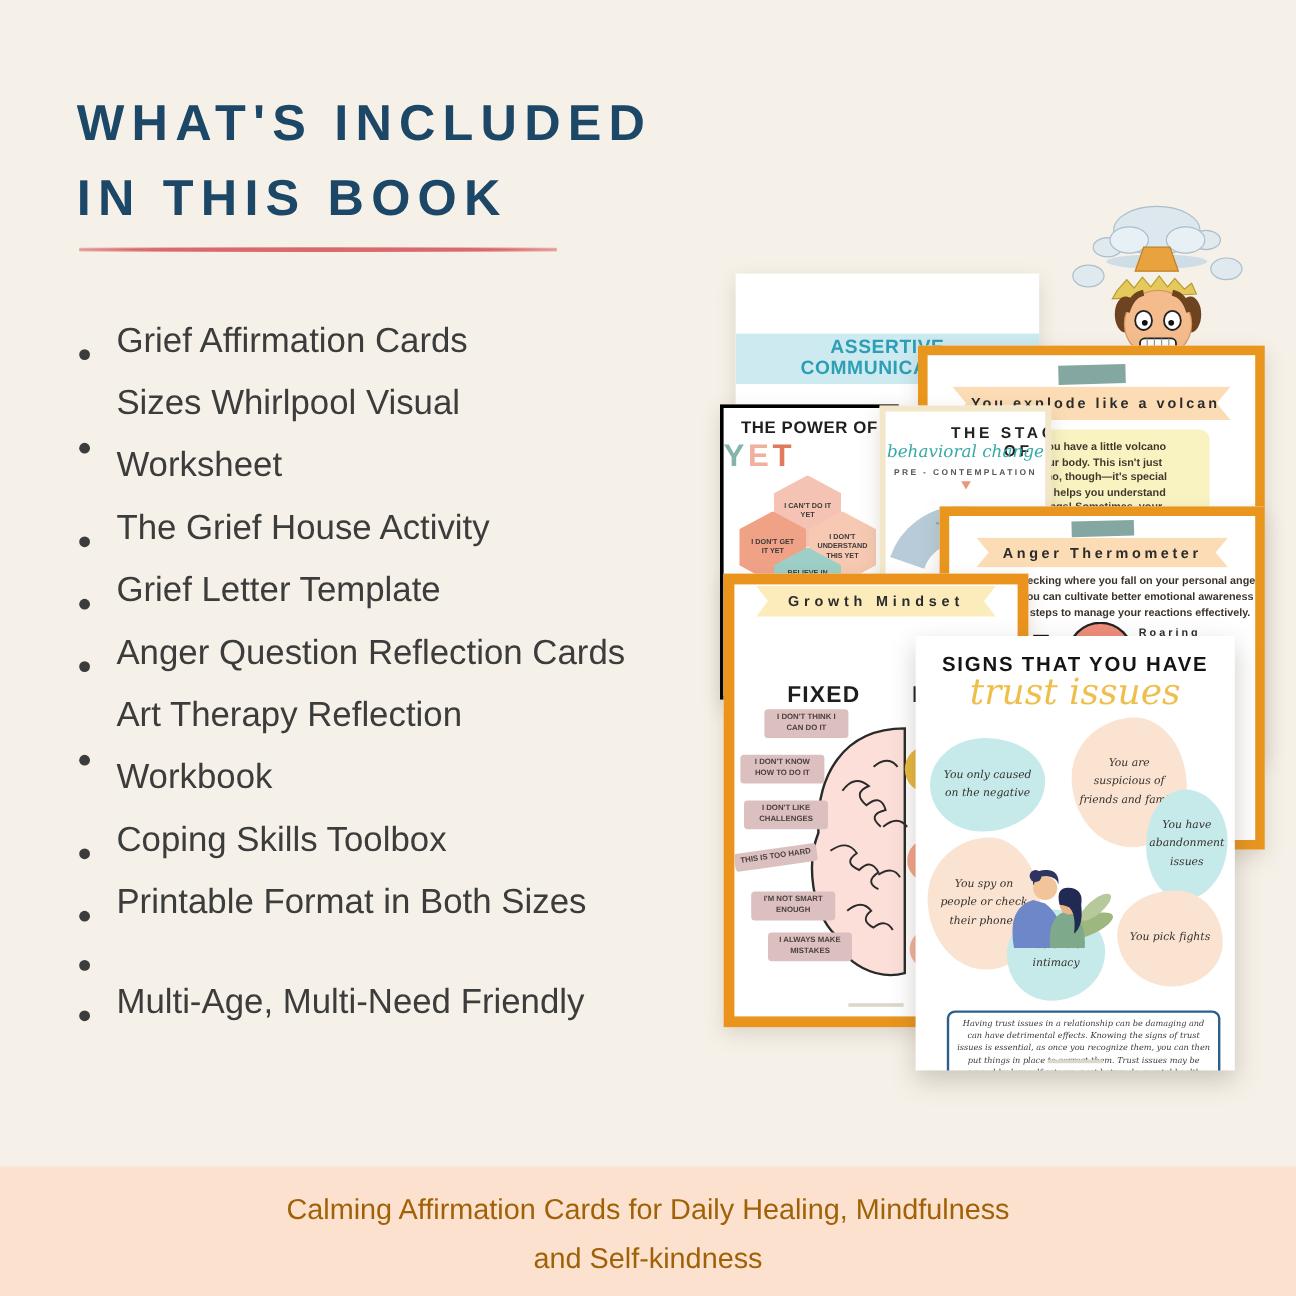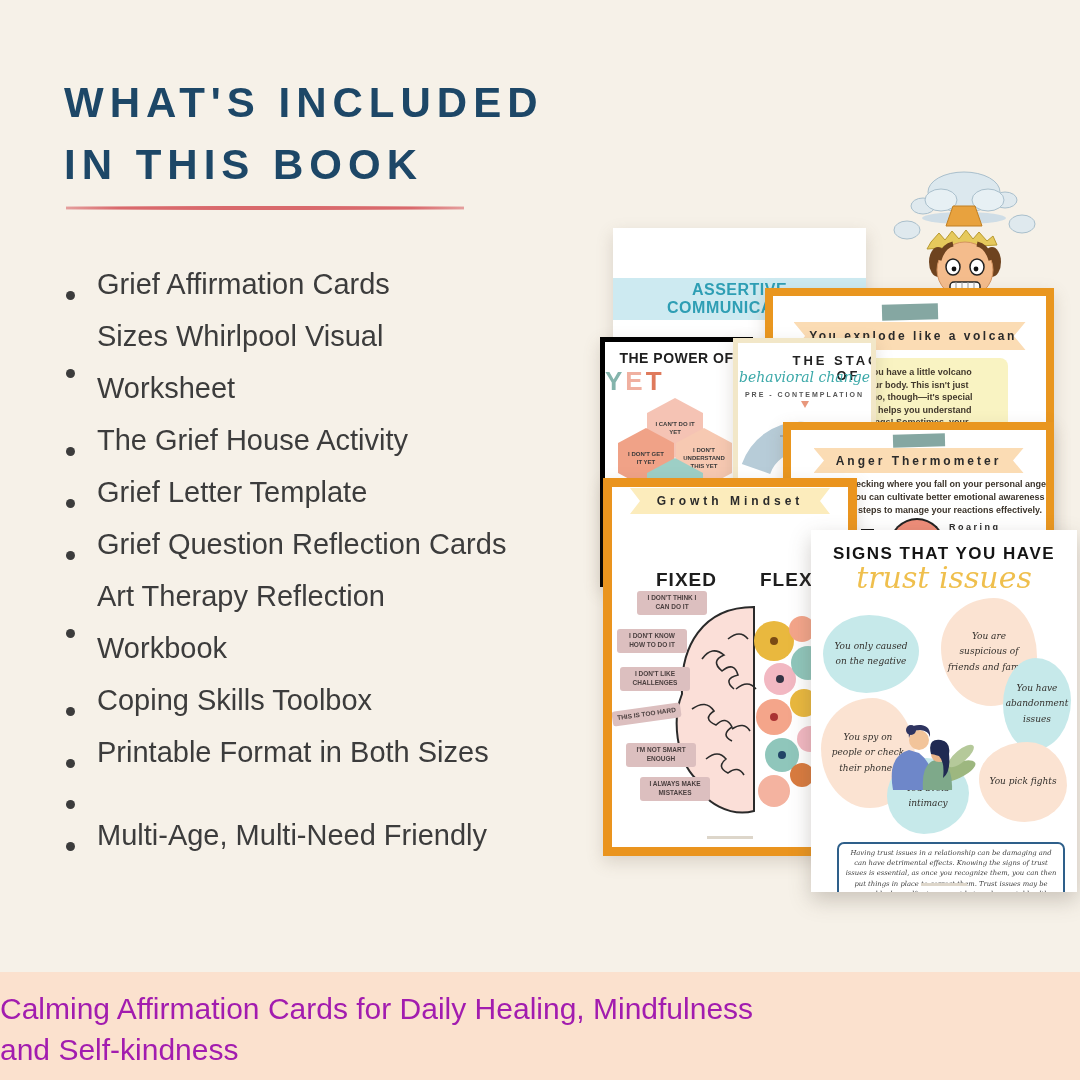--- a/index.html
+++ b/index.html
@@ -9,22 +9,22 @@
   .title{position:absolute;left:64px;top:72px;width:520px;color:#1d4767;
          font-weight:800;font-size:42px;line-height:62px;letter-spacing:6px;}
   .divider{position:absolute;left:66px;top:206px;width:398px;height:4px;
            background:radial-gradient(ellipse at center,#d9696c 0%,#d9696c 55%,rgba(217,105,108,0) 100%);}
   .list{position:absolute;left:64px;top:258px;width:540px;}
   .li{display:flex;align-items:center;}
   .dot{width:9px;height:9px;border-radius:50%;background:#3c3c3c;margin:22px 22px 0 2px;flex:none;}
   .li-text{font-size:29px;line-height:52px;color:#3c3c3c;}
   
   .footer{position:absolute;left:0;top:972px;width:1080px;height:108px;background:#fbe1ce;}
-  .footer-text{position:absolute;left:0;top:16px;width:100%;text-align:left;color:#a21caf;
-               font-size:30px;line-height:41px;}
+  .footer-text{position:absolute;left:0;top:16px;width:100%;text-align:center;color:#a16207;
+               font-size:24px;line-height:41px;}
   
   .card{position:absolute;background:#fff;box-shadow:0 6px 16px rgba(110,90,70,.20);overflow:hidden;}
   .tape{position:absolute;left:50%;transform:translateX(-50%) rotate(-1.5deg);}
   .banner{position:absolute;left:50%;transform:translateX(-50%);background:#fbdcb4;
           clip-path:polygon(0 0,100% 0,95% 50%,100% 100%,0 100%,5% 50%);
           display:flex;align-items:center;justify-content:center;white-space:nowrap;}
   .wm{position:absolute;left:50%;transform:translateX(-50%);width:46px;height:3px;background:#ddd6ca;}
   
   #assertive{left:613px;top:228px;width:253px;height:292px;}
   .as-title{position:absolute;left:0;top:50px;width:100%;text-align:center;}
@@ -36,21 +36,21 @@
   .arch{position:absolute;width:150px;height:150px;border-radius:50%;background:#f8e7e2;}
   
   #volcano{left:765px;top:288px;width:273px;height:330px;border:8px solid #e9961f;}
   #volcano .tape{top:8px;width:56px;height:16px;background:#85a7a2;}
   #volcano .banner{top:26px;width:232px;height:28px;}
   #volcano .banner span{font-size:12px;font-weight:700;letter-spacing:2.5px;color:#2b2b2b;}
   .vol-box{position:absolute;left:22px;top:62px;width:213px;height:240px;background:#f9f3c2;
            border-radius:8px;padding-top:8px;}
   .vol-box div{font-size:9px;font-weight:700;color:#41382c;text-align:center;line-height:12.5px;white-space:nowrap;}
   
-  #yetcard{left:600px;top:337px;width:143px;height:240px;border:5px solid #000000;}
+  #yetcard{left:600px;top:337px;width:143px;height:240px;border:3px solid #000000;}
   .yet-t1{position:absolute;top:8px;width:100%;text-align:center;font-size:14px;font-weight:800;color:#1e1e1e;letter-spacing:.5px;}
   .yet-t2{position:absolute;top:24px;width:100%;font-size:26px;font-weight:800;letter-spacing:3px;}
   .yet-t2 span:nth-child(1){color:#84b4ac;}
   .yet-t2 span:nth-child(2){color:#f0b0a0;}
   .yet-t2 span:nth-child(3){color:#df7a5c;}
   .hex{position:absolute;width:56px;height:60px;clip-path:polygon(50% 0,100% 25%,100% 75%,50% 100%,0 75%,0 25%);
        display:flex;align-items:center;justify-content:center;text-align:center;
        font-size:6px;font-weight:700;line-height:1.35;color:#3a3a3a;padding:0 7px;box-sizing:border-box;}
   
   #stages{left:733px;top:338px;width:133px;height:250px;border:5px solid #f2e7c8;}
@@ -76,21 +76,21 @@
   .roaring{position:absolute;left:158px;top:92px;font-size:9px;font-weight:700;letter-spacing:2.5px;color:#2b2b2b;}
   
   #growth{left:603px;top:478px;width:236px;height:360px;border:9px solid #ea941e;}
   #growth .tape{top:2px;width:44px;height:13px;background:#c29aa2;}
   #growth .banner{top:1px;width:200px;height:26px;background:#fcecbc;}
   #growth .banner span{font-size:12px;font-weight:700;letter-spacing:4px;color:#2b2b2b;}
   .gm-h{position:absolute;font-size:19px;font-weight:800;color:#1e1e1e;letter-spacing:1px;}
   .chip{position:absolute;background:#dcbfbf;border-radius:3px;padding:3px 5px;font-size:6.5px;
         font-weight:700;color:#4a3f3f;text-align:center;line-height:1.35;max-width:60px;}
   
-  #signs{left:763px;top:530px;width:266px;height:362px;box-shadow:0 8px 20px rgba(90,80,70,.28);margin-left:48px;}
+  #signs{left:763px;top:530px;width:266px;height:362px;box-shadow:0 8px 20px rgba(90,80,70,.28);}
   .sg-t1{position:absolute;top:14px;width:100%;text-align:center;font-size:17px;font-weight:800;
          letter-spacing:1.5px;color:#141414;}
   .sg-t2{position:absolute;top:30px;width:100%;text-align:center;font-family:"DejaVu Serif",serif;
          font-style:italic;font-size:30px;color:#efbf4d;}
   .blob{position:absolute;display:flex;align-items:center;justify-content:center;text-align:center;
         font-family:"DejaVu Serif",serif;font-style:italic;font-size:9px;color:#33302c;line-height:1.7;
         padding:6px;box-sizing:border-box;}
   .blob.blue{background:#c6e9ea;border-radius:48% 52% 55% 45%/50% 46% 54% 50%;}
   .blob.peach{background:#fbe3d2;border-radius:55% 45% 48% 52%/46% 54% 46% 54%;}
   .footnote{position:absolute;left:26px;top:312px;width:212px;border:2px solid #2e5f8a;border-radius:7px;
@@ -133,21 +133,21 @@
     <div class="li">
         <span class="dot"></span>
         <div class="li-text">
           <div>Grief Letter Template</div>
           <div></div>
         </div>
       </div>
     <div class="li">
         <span class="dot"></span>
         <div class="li-text">
-          <div>Grief Question Reflection Cards</div>
+          <div>Anger Question Reflection Cards</div>
           <div></div>
         </div>
       </div>
     <div class="li">
         <span class="dot"></span>
         <div class="li-text">
           <div>Art Therapy Reflection</div>
           <div>Workbook</div>
         </div>
       </div>

